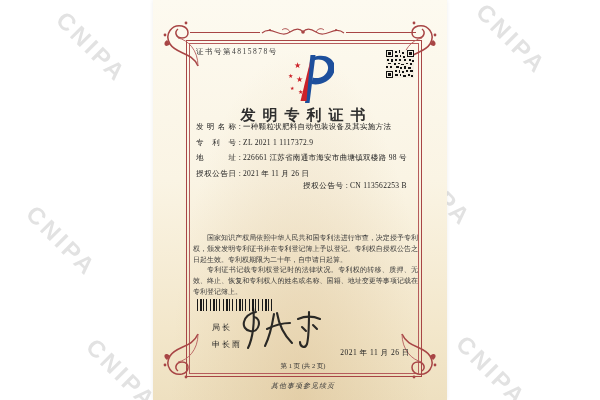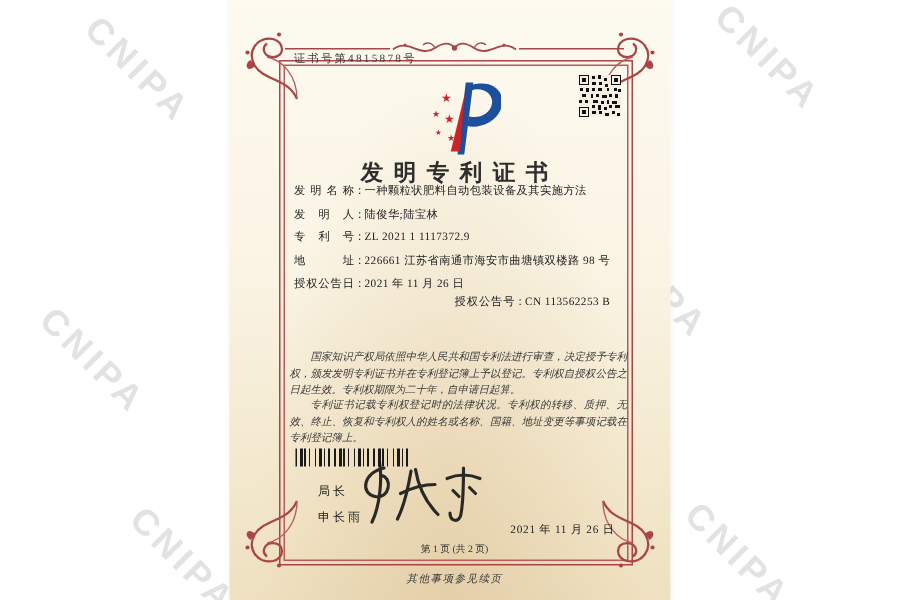--- a/index.html
+++ b/index.html
@@ -18,36 +18,36 @@
   .frame-outer{position:absolute;left:186px;top:40px;width:234px;height:335px;
          border:1.4px solid #a84545;}
   .frame-inner{position:absolute;left:2px;top:2px;right:2px;bottom:2px;border:1px solid #b65c5c;}
   
   .orn-top{position:absolute;left:188px;top:24px;width:230px;height:16px;}
   .orn-line{position:absolute;top:8px;height:1px;background:#a84545;}
   .orn-line.l{left:2px;width:70px;} .orn-line.r{right:2px;width:70px;}
   .orn-center{position:absolute;left:72px;top:0;}
   .corner{position:absolute;width:44px;height:48px;}
   
-  .cert-no{position:absolute;left:196px;top:34px;font-size:7.5px;letter-spacing:1.5px;color:#3a3a3a;}
+  .cert-no{position:absolute;left:196px;top:47px;font-size:7.5px;letter-spacing:1.5px;color:#3a3a3a;}
   .logo{position:absolute;left:286px;top:49px;}
   .qr{position:absolute;left:386px;top:50px;}
   .title{position:absolute;left:186px;top:106px;width:234px;text-align:center;
          font-size:15px;font-weight:700;letter-spacing:7px;color:#2e2e2e;text-indent:7px;}
   
   .fields{position:absolute;left:196px;top:122px;width:220px;font-size:7.5px;color:#222;}
   .f-line{position:relative;line-height:9px;margin-bottom:6.6px;white-space:nowrap;}
   .lbl{display:inline-block;width:40px;text-align:justify;text-align-last:justify;vertical-align:top;}
   .sep{display:inline-block;width:7px;vertical-align:top;}
   .val{letter-spacing:0.3px;margin-top:23px;}
   .pair2{position:absolute;left:107px;top:12px;}
   .pair2 .lbl{width:40px;}
   
   .body-text{position:absolute;left:193px;top:233px;width:225px;font-size:7px;line-height:10.8px;
-             font-style:italic;color:#3a3a3a;text-align:justify;}
+             color:#3a3a3a;text-align:justify;}
   .body-text p{margin:0;text-indent:14px;}
   
   .barcode{position:absolute;left:197px;top:299px;width:76px;height:12px;
       background-image:repeating-linear-gradient(90deg,#1a1a1a 0 1px,transparent 1px 3px,
         #1a1a1a 3px 5px,transparent 5px 6px,#1a1a1a 6px 7px,transparent 7px 9px,
         #1a1a1a 9px 10px,transparent 10px 13px);}
   .issuer{position:absolute;left:196px;top:322px;font-size:8px;letter-spacing:2px;color:#222;}
   .issuer div{margin-bottom:6px;margin-left:16px;}
   .signature{position:absolute;left:232px;top:305px;}
   .issue-date{position:absolute;left:320px;top:348px;width:110px;text-align:center;
@@ -181,23 +181,20 @@
       <rect x="2" y="24" width="3" height="3" fill="#111"></rect>
   </svg>
 
   <div class="title">发明专利证书</div>
 
   <div class="fields">
     <div class="f-line">
       <span class="lbl">发明名称</span><span class="sep">：</span><span class="val">一种颗粒状肥料自动包装设备及其实施方法</span>
     </div>
     <div class="f-line">
-      <span class="lbl">发明人</span><span class="sep">：</span><span class="val">陆俊华;陆宝林</span>
-    </div>
-    <div class="f-line">
       <span class="lbl">专利号</span><span class="sep">：</span><span class="val">ZL 2021 1 1117372.9</span>
     </div>
     <div class="f-line">
       <span class="lbl">地址</span><span class="sep">：</span><span class="val">226661 江苏省南通市海安市曲塘镇双楼路 98 号</span>
     </div>
     <div class="f-line">
       <span class="lbl">授权公告日</span><span class="sep">：</span><span class="val">2021 年 11 月 26 日</span>
       <span class="pair2">
         <span class="lbl">授权公告号</span><span class="sep">：</span><span class="val">CN 113562253 B</span>
       </span>

